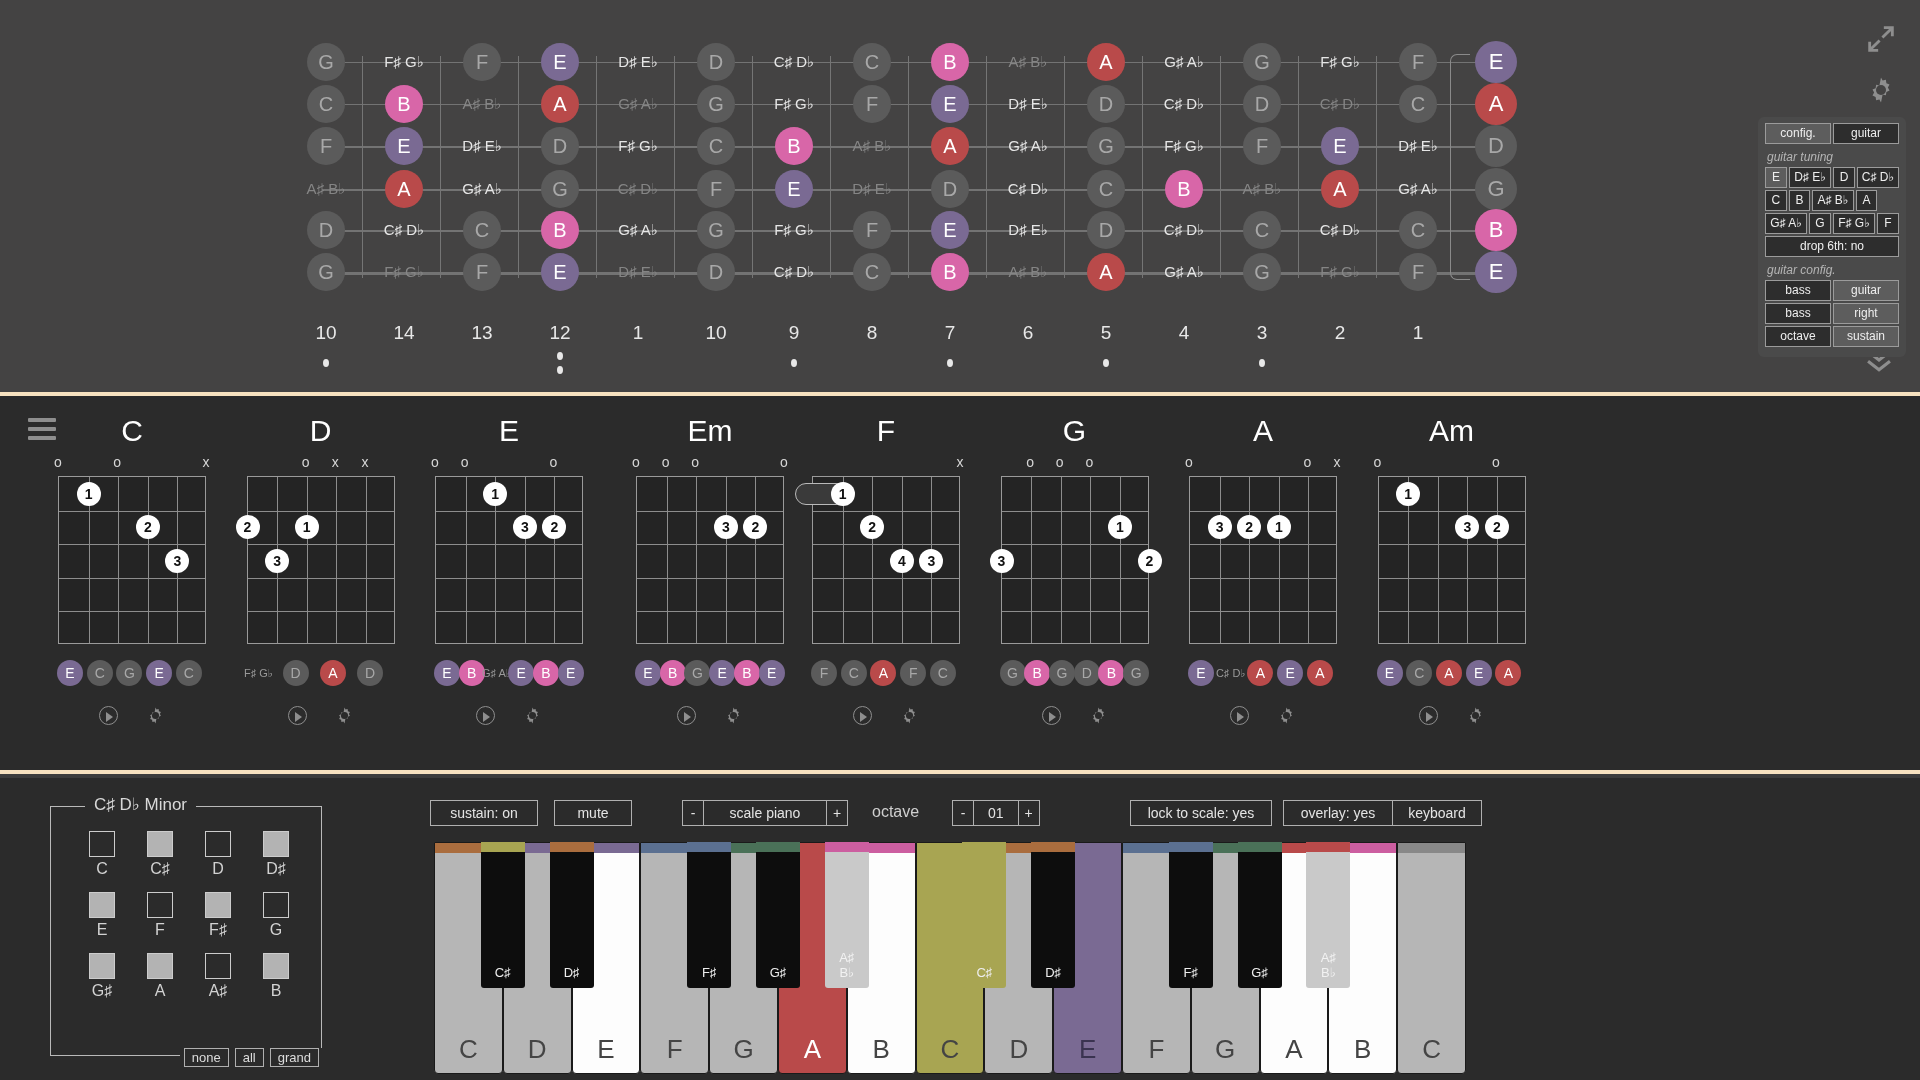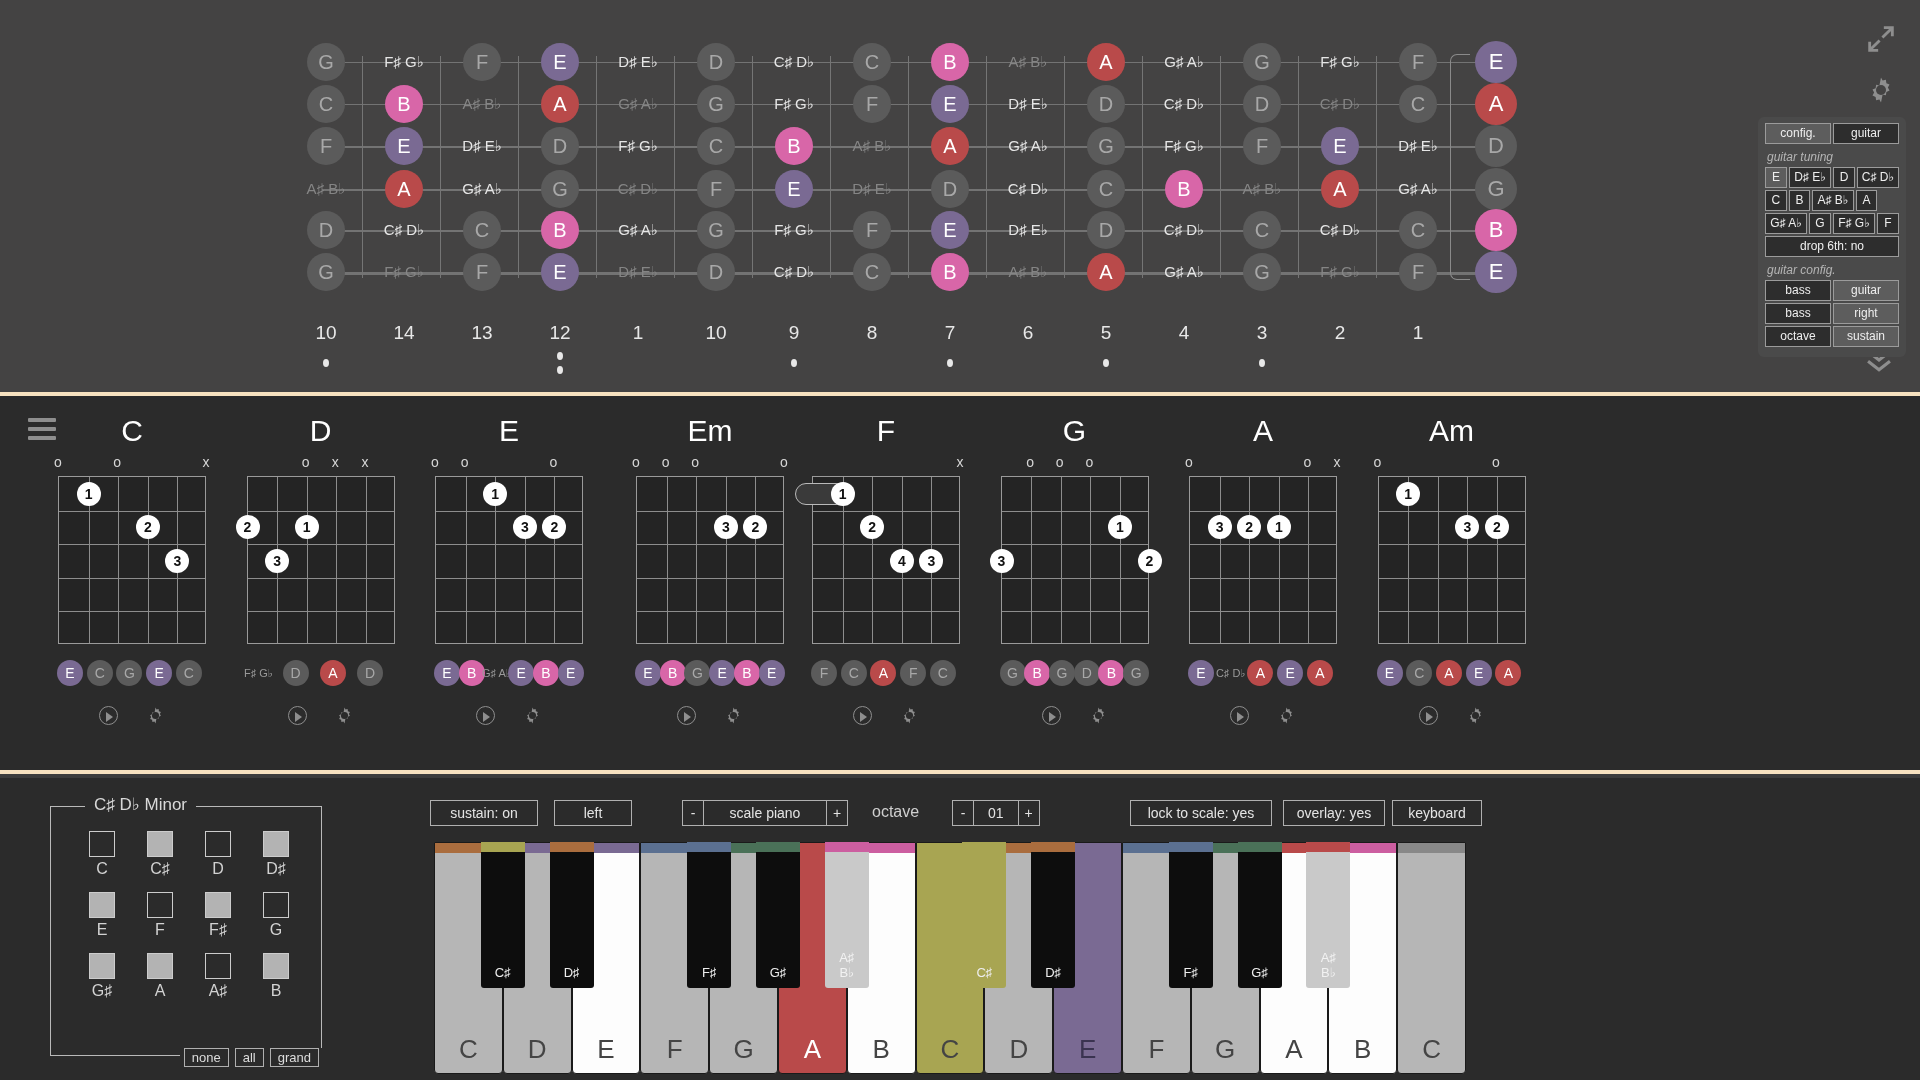--- a/index.html
+++ b/index.html
@@ -718,34 +718,34 @@
     <div id="scale-btns">
         <div class="sc-btn">none</div>
         <div class="sc-btn">all</div>
         <div class="sc-btn">grand</div>
       </div>
   </div>
 </div>
 
 <div id="piano-toolbar">
     <div class="tb-btn" style="left: 0px; width: 108px;">sustain: on</div>
-    <div class="tb-btn" style="left: 124px; width: 78px;">left</div>
+    <div class="tb-btn" style="left: 124px; width: 78px;">mute</div>
     <div class="stepper" style="left: 252px;">
       <div class="pm">-</div>
       <div class="val" style="min-width: 122px;">scale piano</div>
       <div class="pm">+</div>
     </div>
     <div class="tb-label" style="left: 442px;">octave</div>
     <div class="stepper" style="left: 522px;">
       <div class="pm">-</div>
       <div class="val" style="min-width: 26px;">01</div>
       <div class="pm">+</div>
     </div>
     <div class="tb-btn" style="left: 700px; width: 142px;">lock to scale: yes</div>
-    <div class="tb-btn" style="left: 853px; width: 102px;">overlay: yes</div>
+    <div class="tb-btn" style="left: 853px; width: 110px;">overlay: yes</div>
     <div class="tb-btn" style="left: 962px; width: 90px;">keyboard</div>
   </div>
 <div id="piano">
     <div class="wkey" style="left: 0px; width: 68.8px;">
       <div class="ktop" style="background: rgb(170, 109, 62);"></div>
       <div class="wlbl">C</div>
     </div>
     <div class="wkey" style="left: 68.8px; width: 68.8px;">
       <div class="ktop" style="background: rgb(122, 106, 147);"></div>
       <div class="wlbl">D</div>

